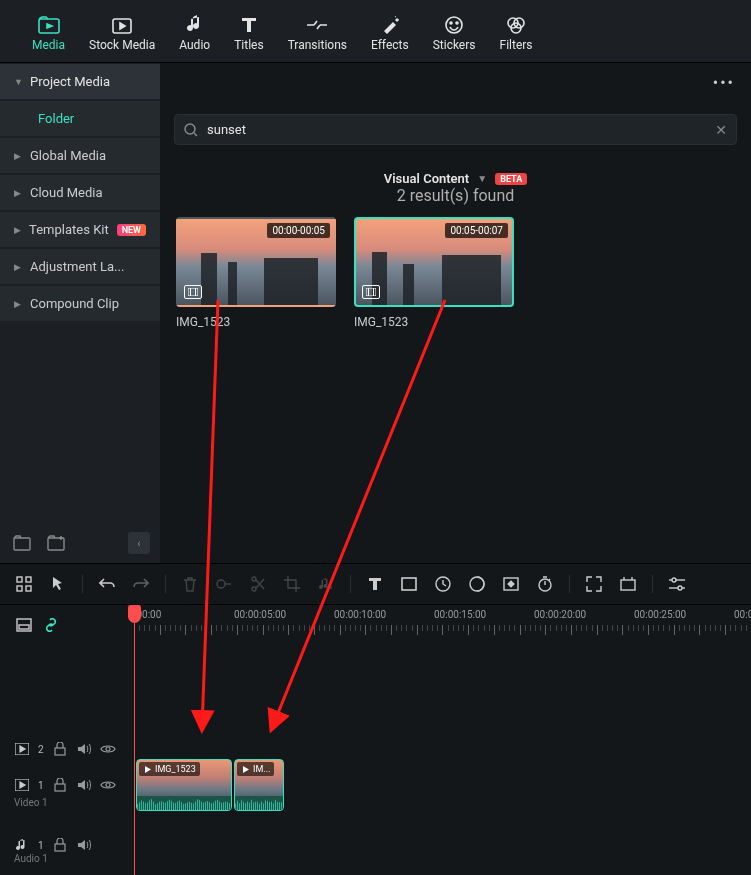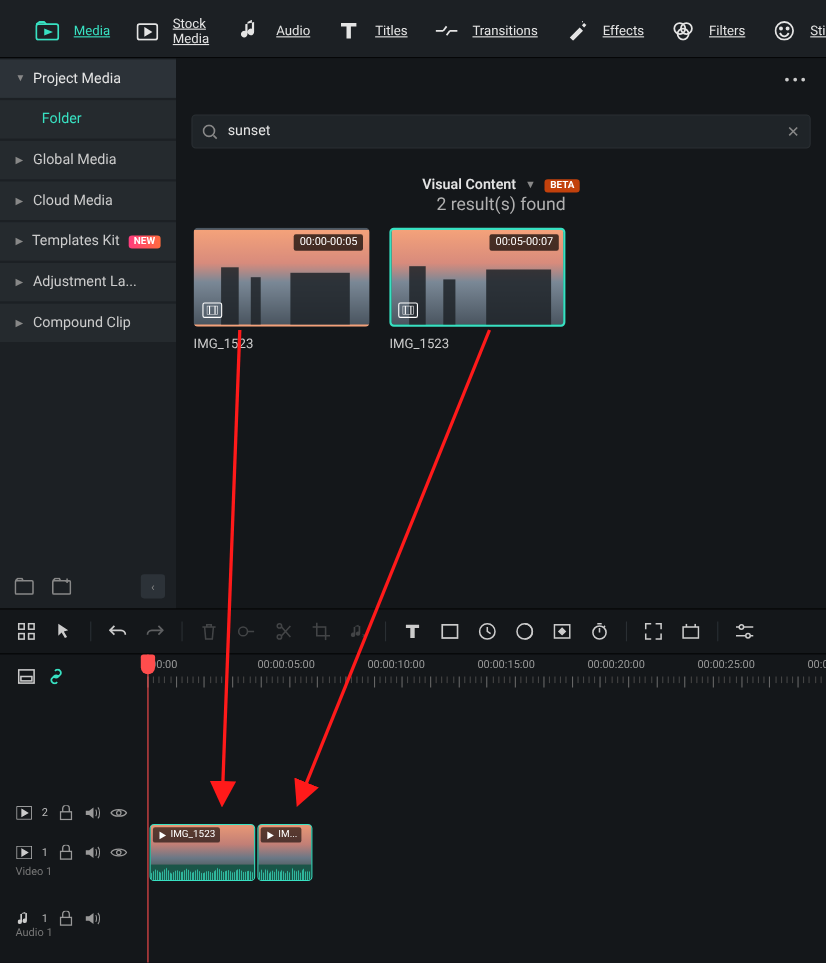--- a/index.html
+++ b/index.html
@@ -1,18 +1,18 @@
 <!DOCTYPE html>
 <html><head>
 <meta charset="utf-8">
 <style>
   *{box-sizing:border-box;margin:0;padding:0;font-family:-apple-system,BlinkMacSystemFont,'Segoe UI',Roboto,sans-serif;}
   body{background:#0a0d0f;color:#e4e4e4;width:751px;height:875px;overflow:hidden;position:relative;}
   .top-tabs{display:flex;gap:0;padding:8px 20px 4px;background:#1c2024;border-bottom:1px solid #000;}
-  .tab{display:flex;flex-direction:row;align-items:center;gap:13px;padding:6px 12px;cursor:pointer;color:#e4e4e4;font-size:12px;text-decoration:underline;}
+  .tab{display:flex;flex-direction:column;align-items:center;gap:2px;padding:6px 12px;cursor:pointer;color:#e4e4e4;font-size:12px;}
   .tab.active{color:#38e1c2;}
   .tab-icon{width:22px;height:22px;display:flex;align-items:center;justify-content:center;}
   .upper{display:flex;height:500px;background:#14171a;}
   .sidebar{width:160px;background:#1c2024;overflow-y:auto;display:flex;flex-direction:column;}
   .sb-item{display:flex;align-items:center;gap:8px;padding:10px 14px;font-size:13px;color:#ccc;cursor:pointer;background:#252a2e;margin:1px 0;white-space:nowrap;overflow:hidden;text-overflow:ellipsis;}
   .sb-item .tri{width:8px;display:inline-block;font-size:9px;color:#888;}
   .sb-item.sel{background:#2c3238;color:#e4e4e4;}
   .sb-child{padding-left:38px;color:#38e1c2;}
   .badge-new{background:linear-gradient(90deg,#ff3c7e,#ff6b3d);color:#fff;font-size:9px;padding:1px 5px;border-radius:3px;font-weight:700;}
   .sb-footer{margin-top:auto;display:flex;align-items:center;padding:8px 10px;gap:10px;}
@@ -21,21 +21,21 @@
   .main{flex:1;display:flex;flex-direction:column;background:#14171a;position:relative;}
   .main-top{display:flex;justify-content:flex-end;padding:10px 16px;}
   .dots{color:#ccc;cursor:pointer;font-size:16px;letter-spacing:2px;}
   .search{margin:12px 14px;position:relative;}
   .search input{width:100%;background:#1f2428;border:1px solid #2a2f33;border-radius:4px;padding:7px 32px;color:#e4e4e4;font-size:13px;outline:none;}
   .search-icon{position:absolute;left:10px;top:50%;transform:translateY(-50%);color:#888;}
   .search-x{position:absolute;right:10px;top:50%;transform:translateY(-50%);color:#888;cursor:pointer;font-size:14px;}
   .result-header{display:flex;align-items:center;justify-content:space-between;padding:14px 16px 8px;flex-direction:column;}
   .vc{display:flex;align-items:center;gap:8px;font-size:13px;font-weight:600;}
   .vc-dd{color:#888;font-size:10px;}
-  .beta{background:#c2410c;color:#fff;font-size:9px;padding:1px 5px;border-radius:3px;font-weight:700;}
+  .beta{background:#ef4444;color:#fff;font-size:9px;padding:1px 5px;border-radius:3px;font-weight:700;}
   .found{font-size:16px;color:#b0b0b0;}
   .thumbs{display:flex;gap:14px;padding:4px 16px;}
   .thumb{width:164px;}
   .thumb-img{width:160px;height:90px;background:linear-gradient(to bottom,#f4a27a 0%,#d88b7c 35%,#7a8896 55%,#4a5560 100%);border-radius:4px;position:relative;border:2px solid transparent;}
   .thumb.sel .thumb-img{border-color:#38e1c2;}
   .tc{position:absolute;top:4px;right:4px;background:rgba(0,0,0,.7);color:#fff;font-size:10px;padding:2px 5px;border-radius:2px;}
   .thumb-type{position:absolute;bottom:6px;left:6px;width:18px;height:14px;border:1px solid #fff;border-radius:2px;display:flex;align-items:center;justify-content:center;}
   .thumb-label{margin-top:8px;font-size:12px;color:#ccc;}
   .building{position:absolute;bottom:0;background:rgba(30,35,40,.85);}
   .toolbar{display:flex;align-items:center;gap:14px;padding:10px 14px;background:#14171a;border-top:1px solid #000;border-bottom:1px solid #000;}
@@ -113,38 +113,38 @@
   <div class="tab">
     <span class="tab-icon">
         <svg width="18" height="18" viewBox="0 0 18 18" fill="#e4e4e4">
           <path d="M3 15L12 6l3 3-9 9zm11-11l2-2 2 2-2 2zM14 0l.7 2 .3-2h-1zM17 3l2 .7-2 .3V3z"></path>
         </svg>
       </span>
     <span>Effects</span>
   </div>
   <div class="tab">
     <span class="tab-icon">
-        <svg width="20" height="18" viewBox="0 0 20 18" fill="none" stroke="#e4e4e4" stroke-width="1.6">
-          <circle cx="7" cy="7" r="5"></circle>
-          <circle cx="13" cy="7" r="5"></circle>
-          <circle cx="10" cy="12" r="5"></circle>
-        </svg>
-      </span>
-    <span>Filters</span>
-  </div>
-  <div class="tab">
-    <span class="tab-icon">
         <svg width="18" height="18" viewBox="0 0 18 18" fill="none" stroke="#e4e4e4" stroke-width="1.6">
           <circle cx="9" cy="9" r="8"></circle>
           <circle cx="6" cy="7" r="1" fill="#e4e4e4"></circle>
           <circle cx="12" cy="7" r="1" fill="#e4e4e4"></circle>
           <path d="M5 11c1 2 3 3 4 3s3-1 4-3"></path>
         </svg>
       </span>
     <span>Stickers</span>
+  </div>
+  <div class="tab">
+    <span class="tab-icon">
+        <svg width="20" height="18" viewBox="0 0 20 18" fill="none" stroke="#e4e4e4" stroke-width="1.6">
+          <circle cx="7" cy="7" r="5"></circle>
+          <circle cx="13" cy="7" r="5"></circle>
+          <circle cx="10" cy="12" r="5"></circle>
+        </svg>
+      </span>
+    <span>Filters</span>
   </div>
 </div>
 
 <div class="upper">
   <div class="sidebar">
     <div class="sb-item sel">
         <span class="tri">▼</span>
         <span>Project Media</span>
       </div>
     <div class="sb-item sb-child">

